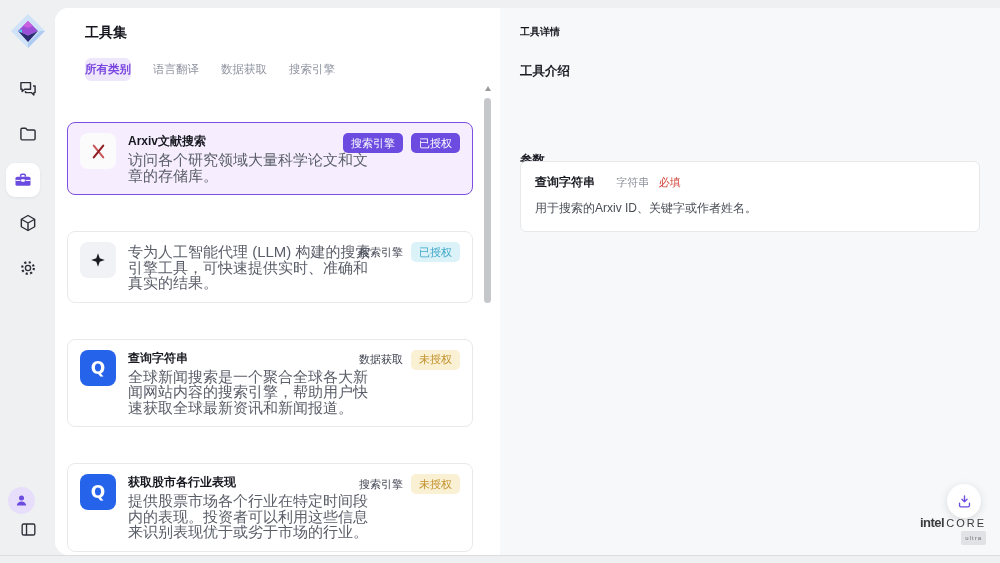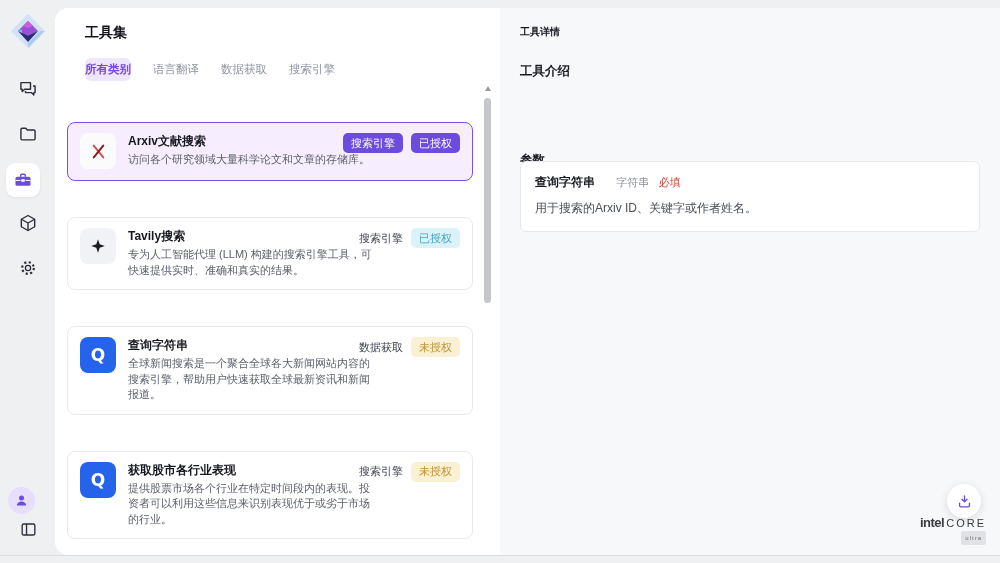--- a/index.html
+++ b/index.html
@@ -28,21 +28,21 @@
   .tab.active { background:#eee6fb; color:#7a46e0; padding:4px 0; border-radius:6px; font-weight:bold; }
 
   .cards { position:absolute; left:12px; top:78px; width:406px; bottom:0; overflow:hidden; }
   .card { position:relative; background:#fff; border:1px solid #e8e9ec; border-radius:8px; padding:10px 12px 11px 12px; margin-bottom:13px; display:flex; gap:12px; cursor:pointer;margin-top:36px; }
   .card.selected { border:1.5px solid #7c4fe0; background:#f6eefe; }
   .card-icon { flex:0 0 36px; width:36px; height:36px; border-radius:8px; background:#f1f2f5; display:flex; align-items:center; justify-content:center; }
   .card-icon.blue { background:#2563eb; }
   .q-glyph { color:#fff; font-size:17px; font-weight:bold; font-family:"DejaVu Sans",sans-serif; }
   .card-text { max-width:250px; }
   .card-title { font-size:12px; font-weight:bold; color:#17181f; line-height:17px; }
-  .card-desc { font-size:11px; color:#5a5e68; line-height:15.5px; margin-top:2px; }
+  .card-desc { font-size:15px; color:#5a5e68; line-height:15.5px; margin-top:2px; }
   .card-badges { position:absolute; top:10px; right:12px; display:flex; align-items:center; gap:8px; }
   .badge { font-size:11px; padding:2.5px 8px; border-radius:5px; white-space:nowrap; }
   .badge.purple { background:#6c4ce0; color:#ffffff; }
   .badge.blue { background:#dcf2f9; color:#3fa6c7; }
   .badge.yellow { background:#faf0d3; color:#c2922e; }
   .cat-plain { font-size:11px; color:#3f4250; white-space:nowrap; }
 
   
   .sb-track { position:absolute; left:429px; top:78px; bottom:6px; width:8px; }
   .sb-arrow { position:absolute; left:1px; top:0; width:0; height:0; border-left:3.5px solid transparent; border-right:3.5px solid transparent; border-bottom:5px solid #9a9ba0; }
@@ -168,21 +168,20 @@
         </div>
       </div>
 
       <div class="card">
         <div class="card-icon">
           <svg width="18" height="18" viewBox="0 0 24 24">
             <path d="M12 3 L14.3 9.7 L21 12 L14.3 14.3 L12 21 L9.7 14.3 L3 12 L9.7 9.7 Z" fill="#1b1b21"></path>
           </svg>
         </div>
         <div class="card-text">
-          <div class="card-title">Tavily搜索</div>
           <div class="card-desc">专为人工智能代理 (LLM) 构建的搜索引擎工具，可快速提供实时、准确和真实的结果。</div>
         </div>
         <div class="card-badges">
           <span class="cat-plain">搜索引擎</span>
           <span class="badge blue">已授权</span>
         </div>
       </div>
 
       <div class="card">
         <div class="card-icon blue">

